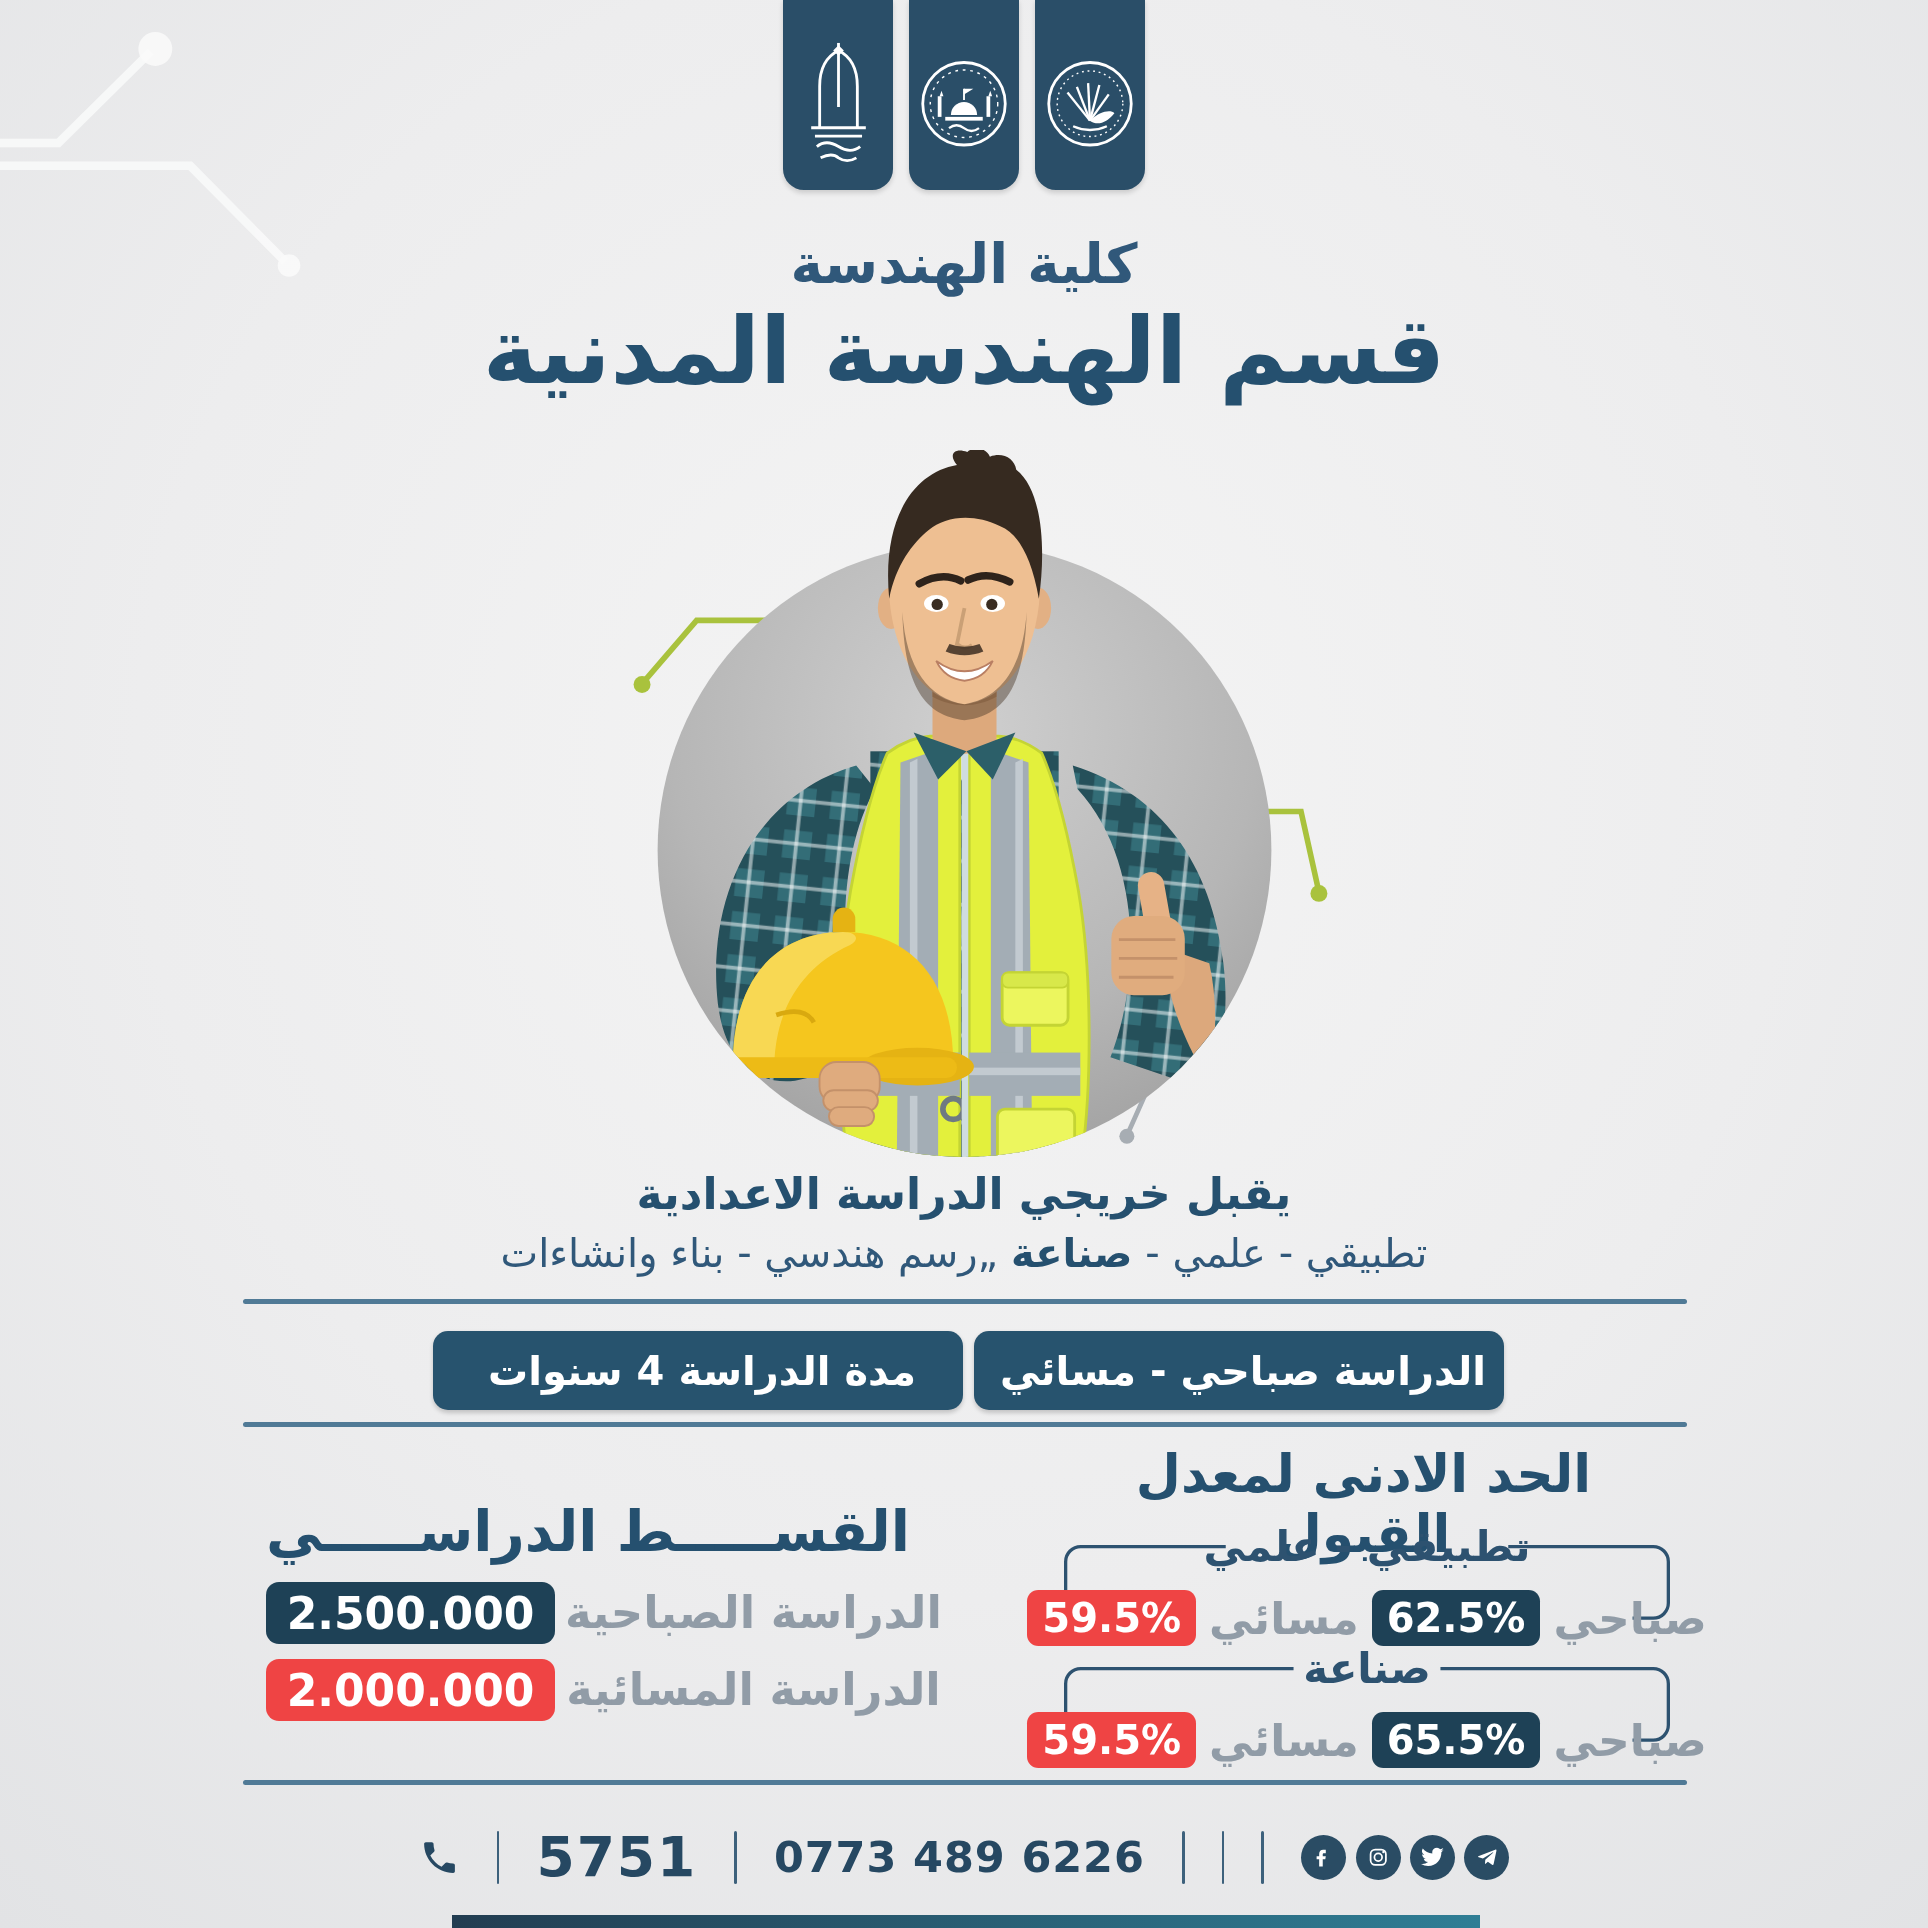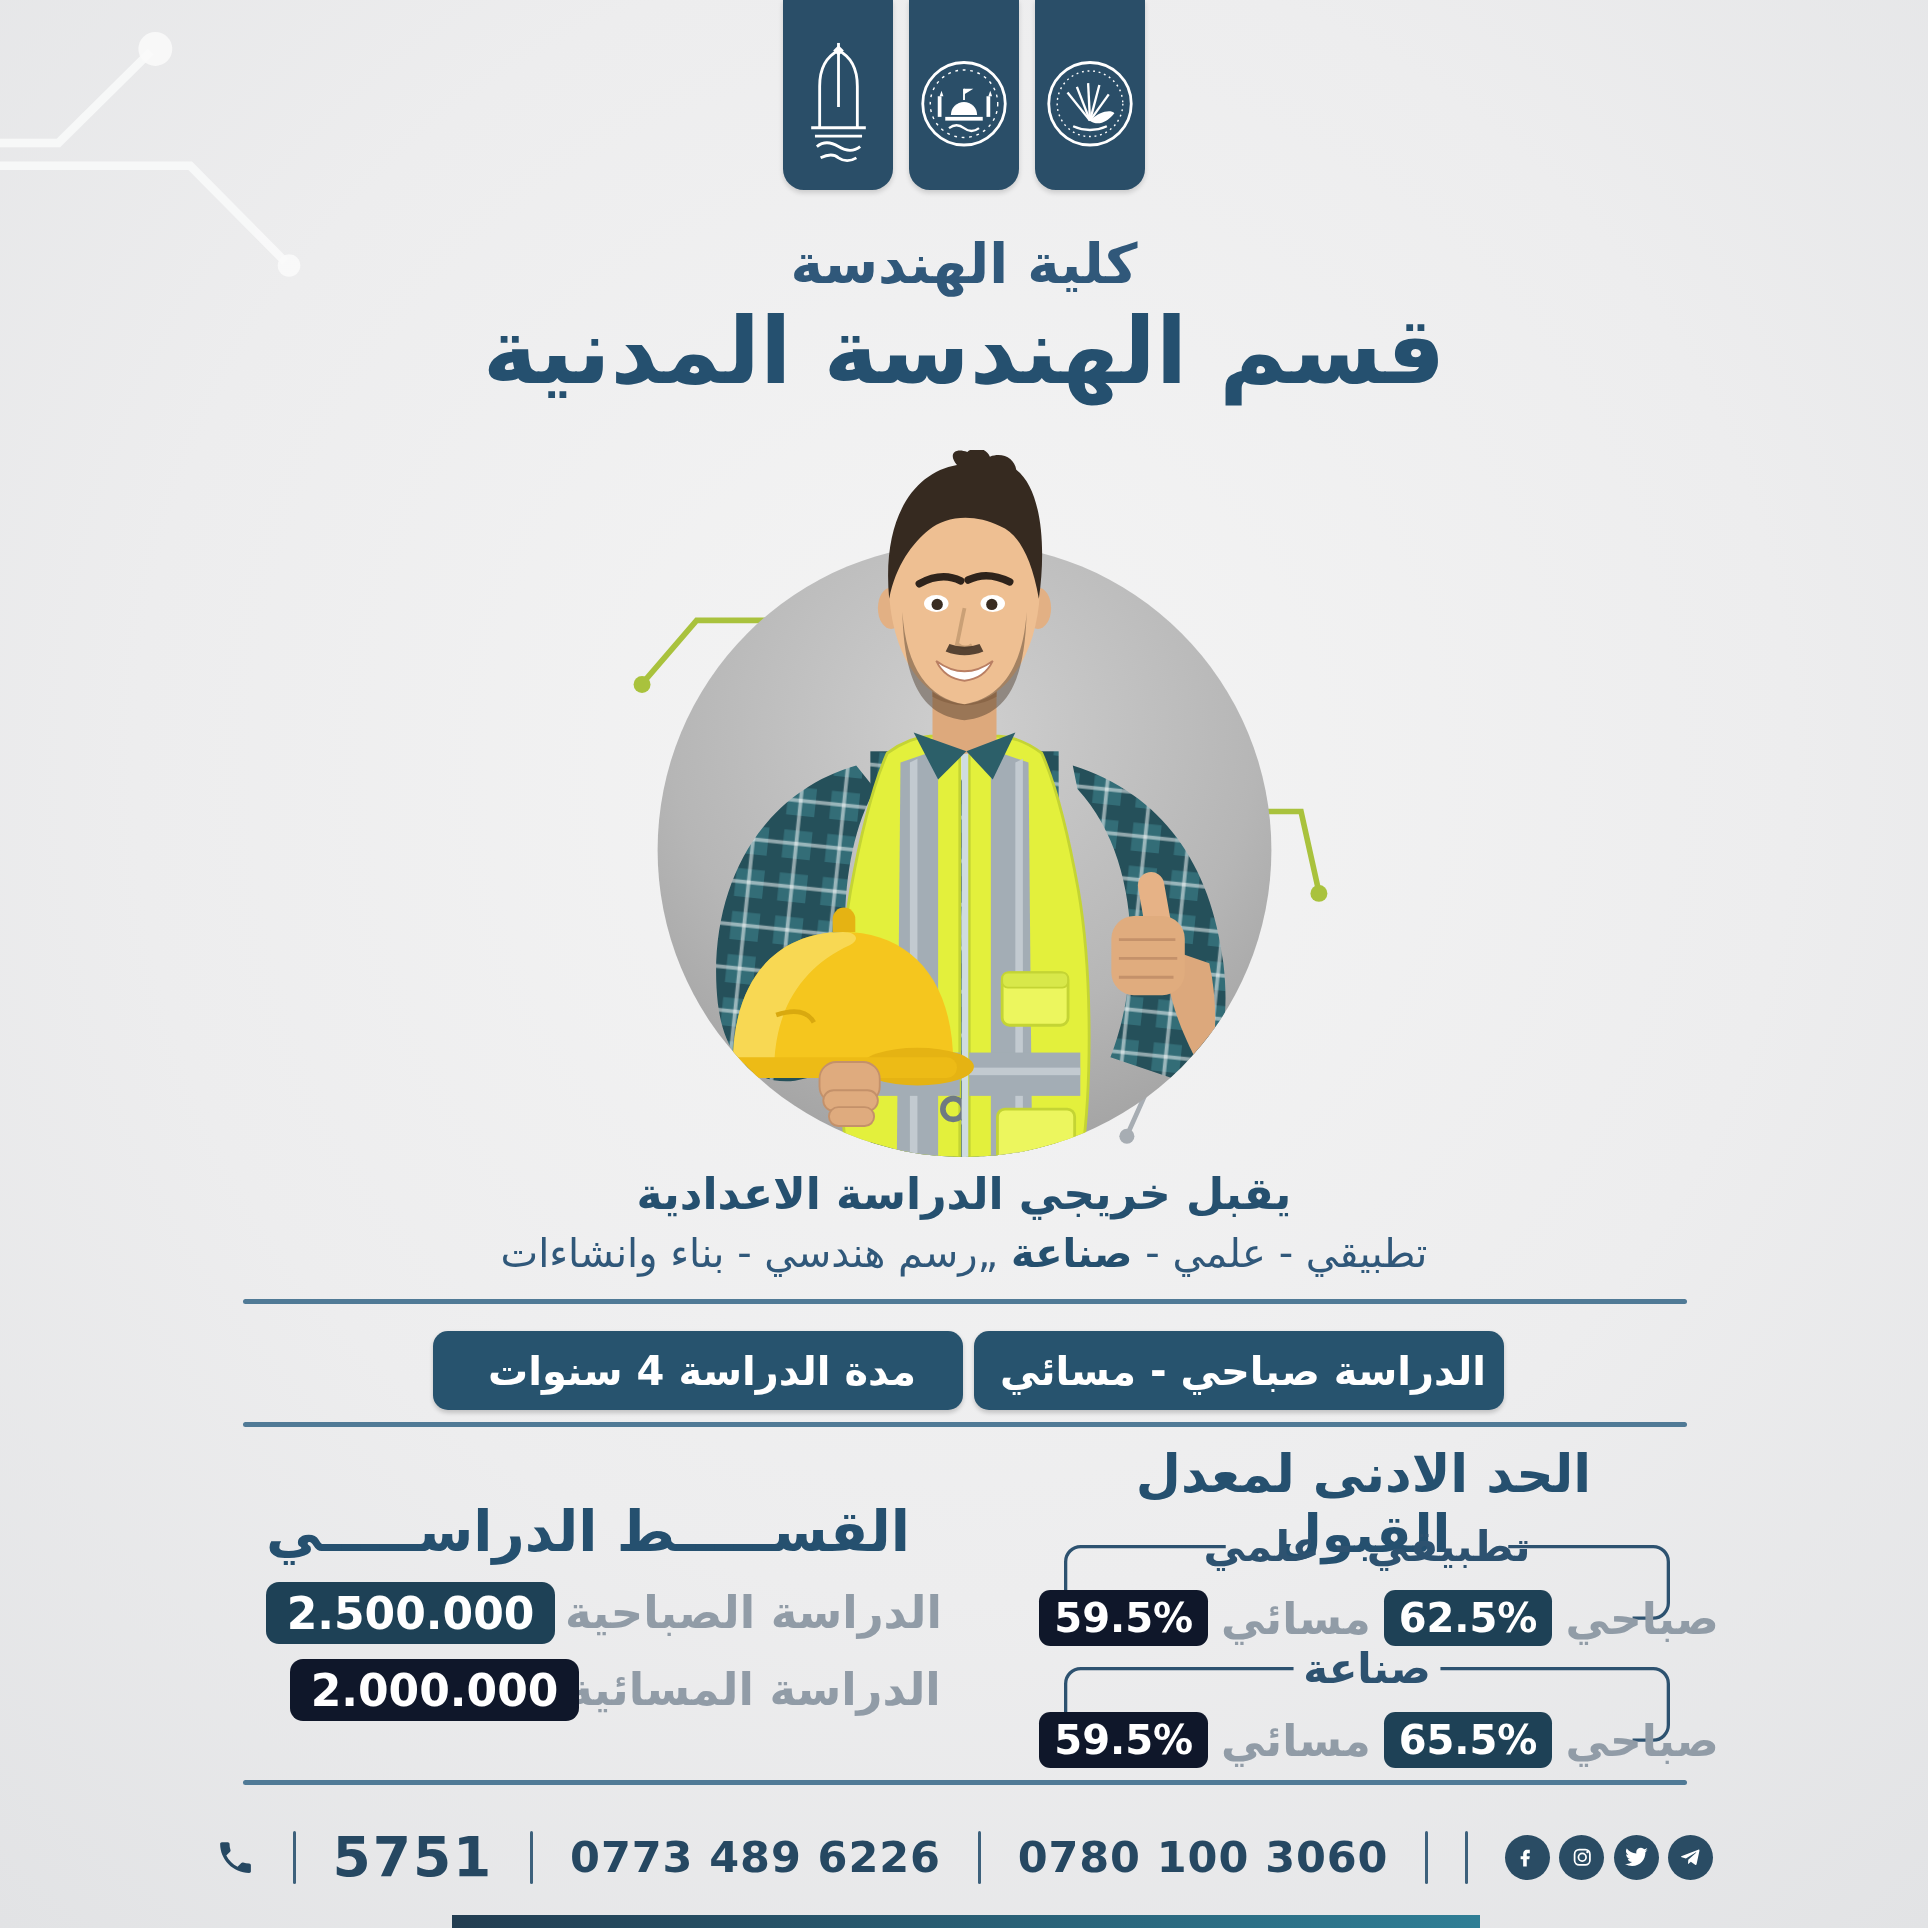--- a/index.html
+++ b/index.html
@@ -32,21 +32,21 @@
     display:flex;align-items:center;justify-content:center;direction:rtl;font-size:40px;font-weight:600;
     box-shadow:0 2.8px 4.7px rgba(0,0,0,.18);padding-left:8px;}
   
   .fees-title{position:absolute;left:235px;top:1499px;width:706px;text-align:center;direction:rtl;
     font-size:56px;font-weight:800;color:#25506f;}
   .fee-label{position:absolute;width:377px;text-align:center;direction:rtl;
     font-size:45px;font-weight:600;color:#919ca7;line-height:62px;}
   .fee-badge{position:absolute;width:289px;height:62px;border-radius:13px;color:#fff;
     display:flex;align-items:center;justify-content:center;font-size:44px;font-weight:700;}
   .badge-dark{background:#1e4156;}
-  .badge-slate{background:#0f172a;margin-left:24px;}
+  .badge-slate{background:#ef4444;}
   
   .adm-title{position:absolute;left:1053px;top:1444px;width:621px;text-align:center;direction:rtl;
     font-size:52px;font-weight:800;color:#25506f;}
   .group{position:absolute;left:1060px;width:614px;height:132px;}
   .group .bracket{position:absolute;left:0;top:0;}
   .group .gname{position:absolute;top:0;left:0;width:100%;text-align:center;direction:rtl;
     font-size:42px;font-weight:600;color:#2d5270;line-height:49px;}
   .group .row{position:absolute;top:66px;left:24.5px;right:24.5px;height:60px;display:flex;direction:rtl;
     align-items:center;justify-content:center;gap:13px;}
   .pct-label{font-size:44px;font-weight:600;color:#919ca7;direction:rtl;}
@@ -290,21 +290,20 @@
 
 <div class="footer">
   <svg width="41" height="41" viewBox="0 0 24 24">
     <path fill="#264862" d="M6.62 10.79c1.44 2.83 3.76 5.14 6.59 6.59l2.2-2.2c.27-.27.67-.36 1.02-.24 1.12.37 2.33.57 3.57.57.55 0 1 .45 1 1V20c0 .55-.45 1-1 1-9.39 0-17-7.61-17-17 0-.55.45-1 1-1h3.5c.55 0 1 .45 1 1 0 1.25.2 2.45.57 3.57.11.35.03.74-.25 1.02l-2.2 2.2z"></path>
   </svg>
   <div class="sep"></div>
   <div class="short-num">5751</div>
   <div class="sep"></div>
   <div class="phone-num">0773 489 6226</div>
   <div class="sep"></div>
-  <div class="phone-num">0780 100 3060</div>
   <div class="sep"></div>
   <div class="sep"></div>
   <div class="socials">
     <div class="soc">
       <svg width="24.5" height="24.5" viewBox="0 0 48 48">
           <path fill="#fff" d="M29 16h-4c-1.2 0-2 .9-2 2.2V22h6l-1 6h-5v14h-7V28h-5v-6h5v-4.4C16 12.5 19 9.5 23.8 9.5H29V16z"></path>
         </svg>
     </div>
     <div class="soc">
       <svg width="24.5" height="24.5" viewBox="0 0 48 48" fill="none" stroke="#fff" stroke-width="3.4">

